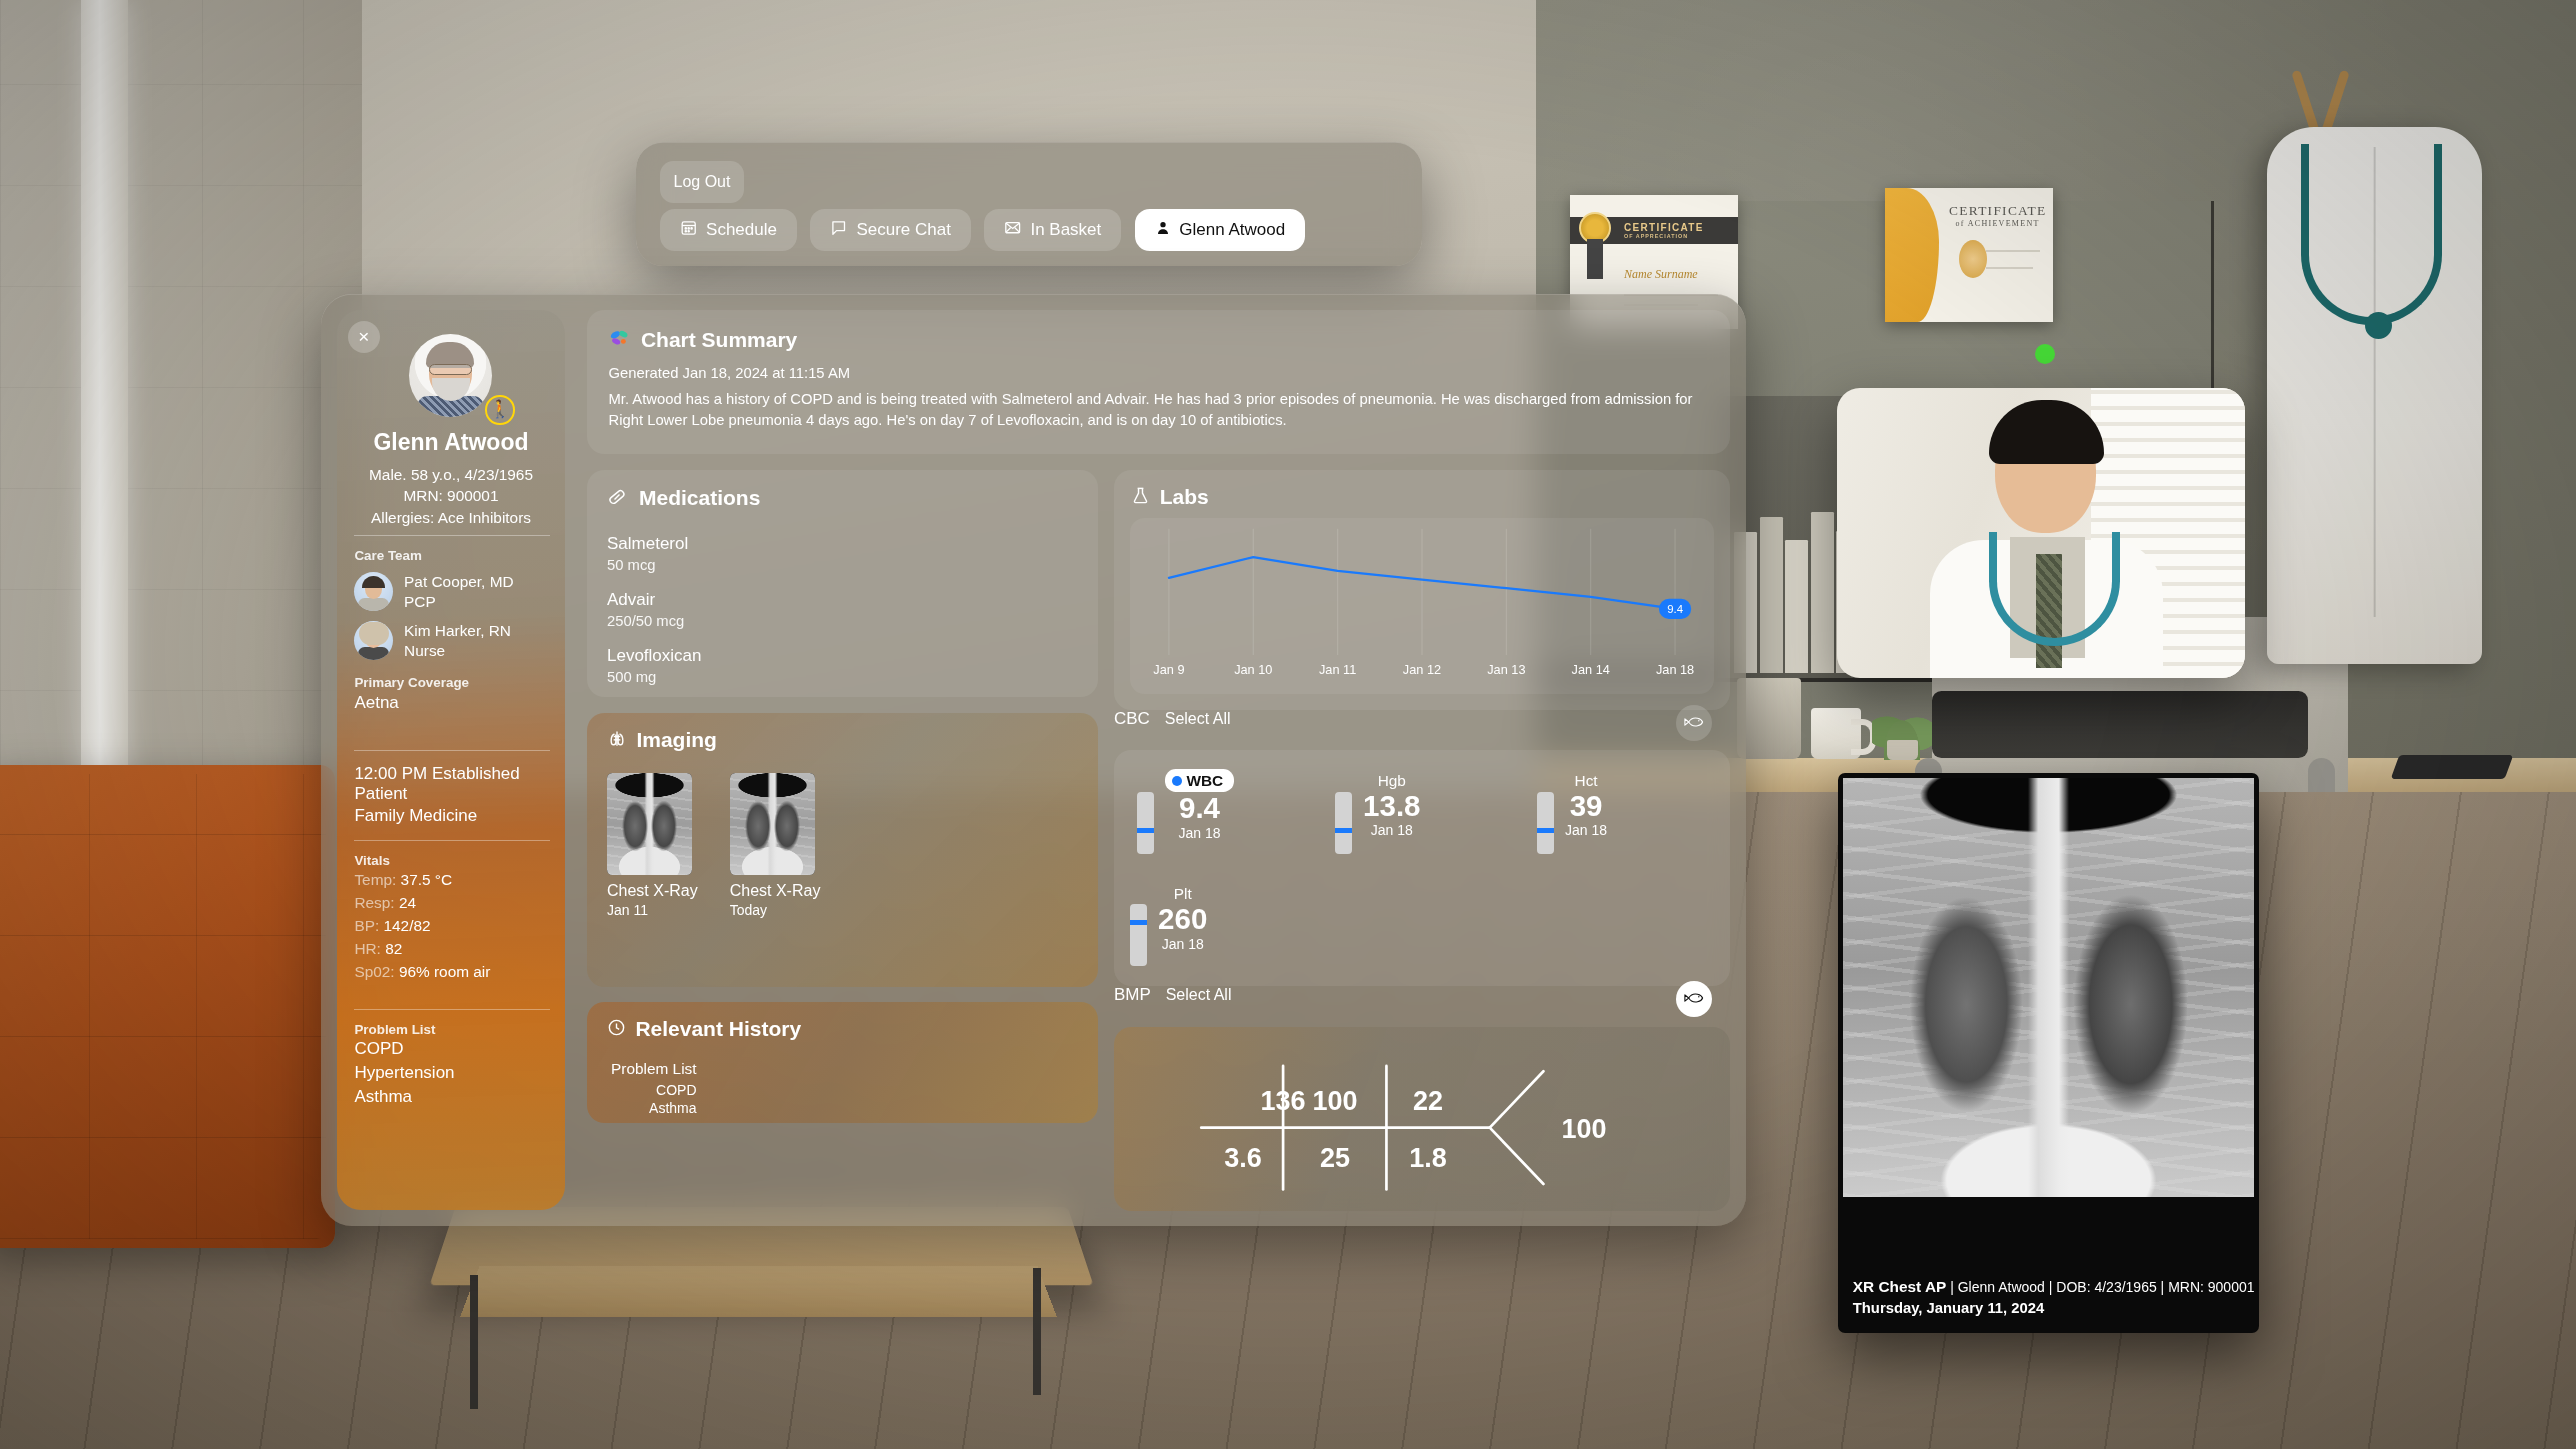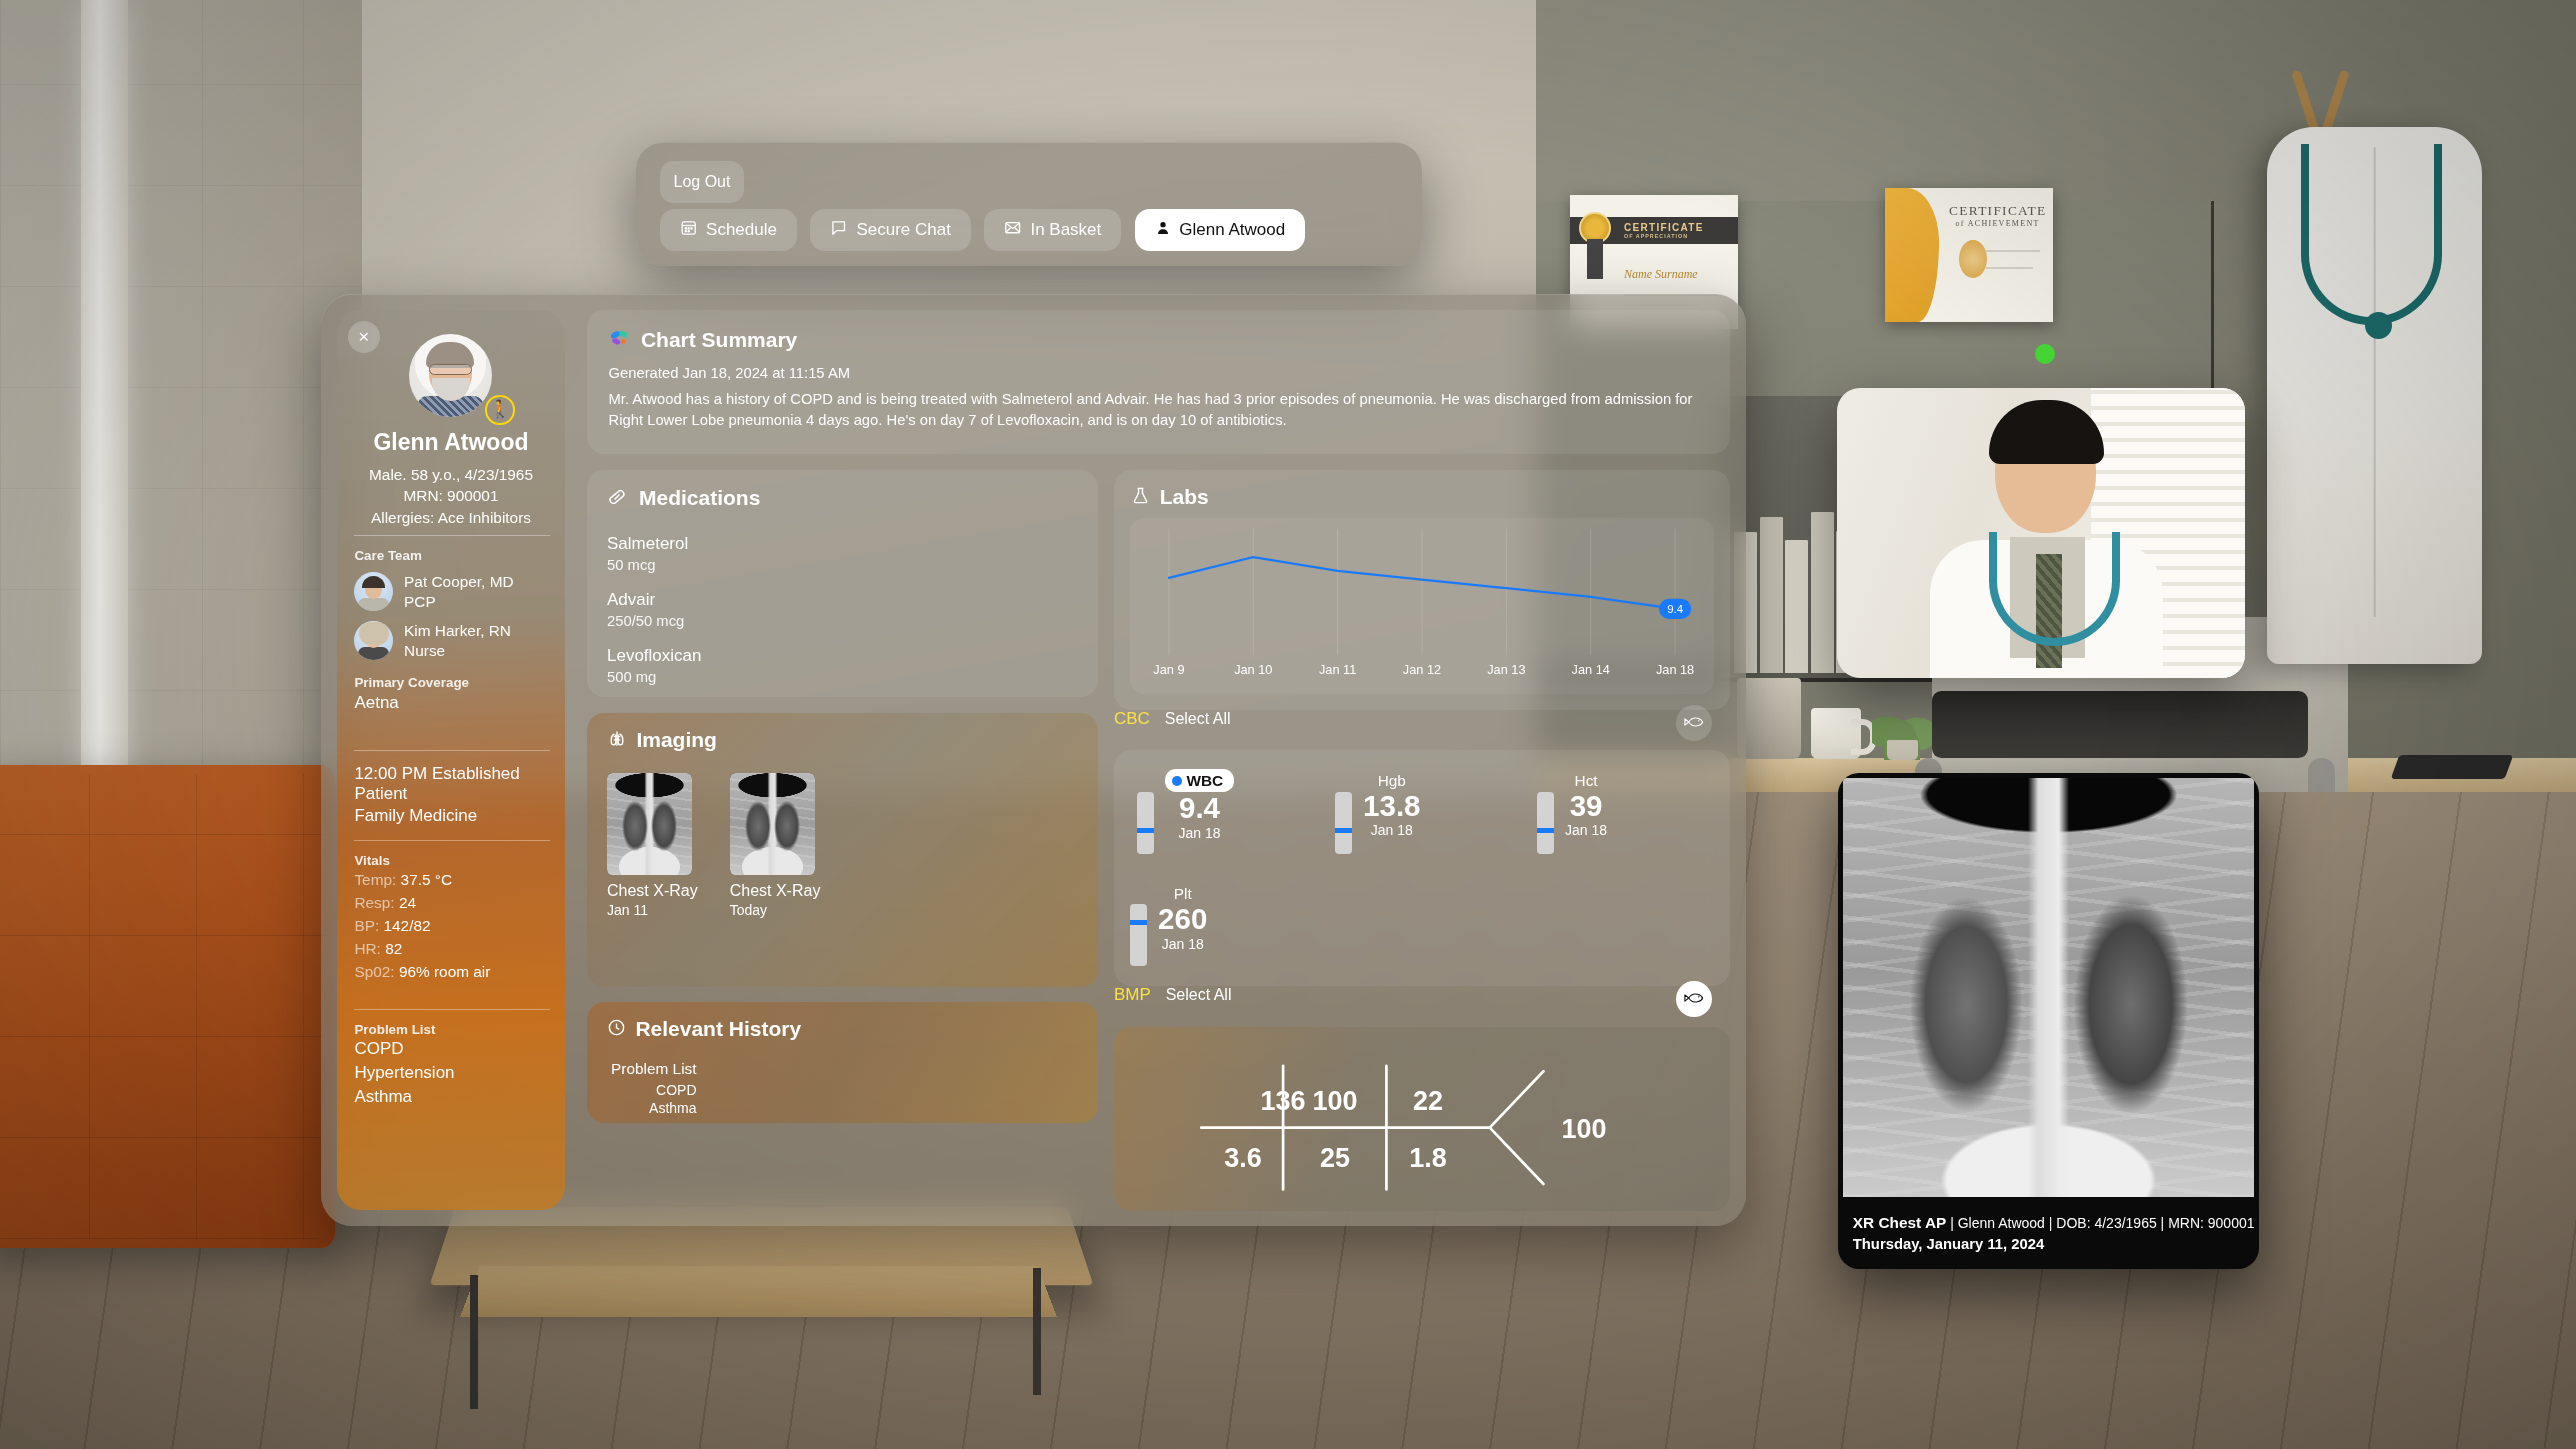--- a/index.html
+++ b/index.html
@@ -345,21 +345,21 @@
   .xray-date  { color: #fff; font-size: 14px; margin-top: 2px; }
 
   
   #labs-card { position: absolute; left: 793px; top: 176px; width: 616px; height: 240px; border-radius: 17.4px; background: rgba(255,255,255,0.075); }
   #labs-chart-box {
     position: absolute; left: 16px; top: 48px; width: 584px; height: 176px;
     border-radius: 14.8px; background: rgba(255,255,255,0.06);
   }
 
   .section-bar { position: absolute; display: flex; align-items: center; gap: 14.8px; }
-  .section-bar .s-name { color: #fde047; font-size: 17px; }
+  .section-bar .s-name { color: #ffffff; font-size: 17px; }
   .section-bar .s-sel  { color: #fff; font-size: 16px; }
   .fish-btn {
     position: absolute; width: 36px; height: 36px; border-radius: 50%;
     display: flex; align-items: center; justify-content: center;
   }
   .fish-btn.ghost { background: rgba(255,255,255,0.16); }
   .fish-btn.solid { background: #fff; }
 
   #cbc-panel { position: absolute; left: 793px; top: 456px; width: 616px; height: 236px; border-radius: 17.4px; background: rgba(255,255,255,0.075); }
   .lab-item { position: absolute; display: flex; align-items: flex-start; gap: 10.7px; }
@@ -391,22 +391,22 @@
     background: repeating-linear-gradient(0deg, #fbfaf6 0 12px, #e9e6dd 12px 16px); }
   .doc-head { position:absolute; left:158px; top:20px; width:101px; height:125px; border-radius:50% 50% 46% 46%; background:#e6bc96; }
   .doc-hair { position:absolute; left:152px; top:12px; width:115px; height:64px; border-radius:58px 58px 12px 12px; background:#171310; }
   .doc-coat { position:absolute; left:93px; top:152px; width:233px; height:141px; border-radius:54px 54px 0 0; background:#fbfaf7; }
   .doc-shirt{ position:absolute; left:173px; top:149px; width:75px; height:121px; background:#cdc9bd; }
   .doc-tie  { position:absolute; left:199px; top:166px; width:25.5px; height:114px; background:repeating-linear-gradient(50deg,#4e5541 0 4px,#6a7158 4px 8px); }
   .doc-steth{ position:absolute; left:152px; top:144px; width:131px; height:114px; border:8px solid #2f8ea0; border-top:none; border-radius:0 0 66px 66px; }
 
   
   #xray-window {
-    position: absolute; left: 1838px; top: 773px; width: 421px; height: 496px;
-    border-radius: 21px; background: #0a0a0a; overflow: hidden;
+    position: absolute; left: 1838px; top: 773px; width: 421px; height: 560px;
+    border-radius: 7px; background: #0a0a0a; overflow: hidden;
     box-shadow: 0 23px 60px rgba(0,0,0,0.55);
   }
   #xray-big {
     position: absolute; left: 5.4px; top: 5.4px; width: 411px; height: 419px;
     background:
       radial-gradient(ellipse 74px 141px at 30% 54%, #737373 0%, #4f4f4f 55%, rgba(0,0,0,0) 76%),
       radial-gradient(ellipse 75px 144px at 70% 54%, #6e6e6e 0%, #454545 55%, rgba(0,0,0,0) 76%),
       linear-gradient(90deg, transparent 45%, #dcdcdc 47.5%, #ececec 52.5%, transparent 55%),
       radial-gradient(ellipse 154px 81px at 50% 96%, #efefef 0 66%, transparent 70%),
       radial-gradient(ellipse 201px 60px at 50% 4%, #070707 0 60%, transparent 64%),

